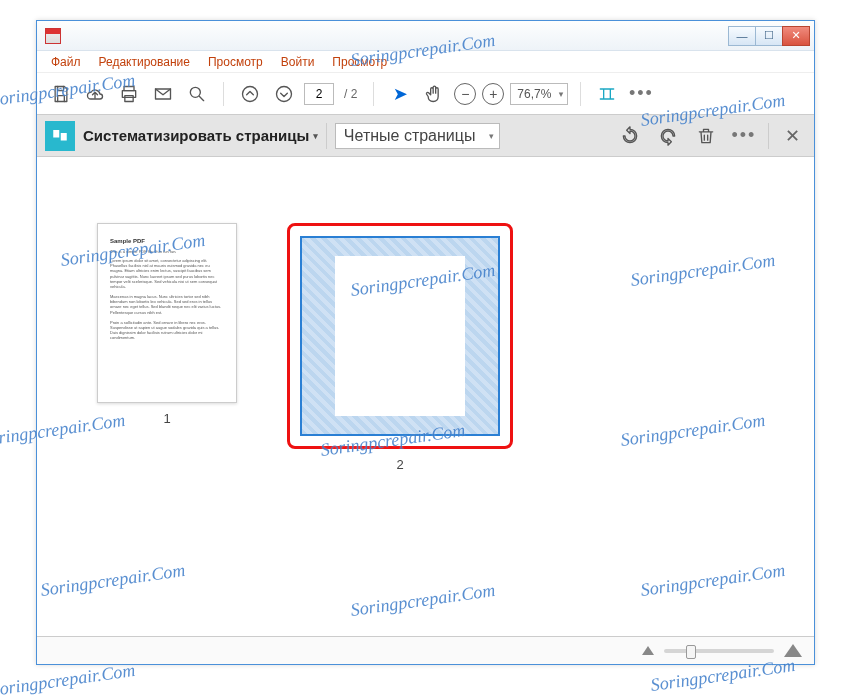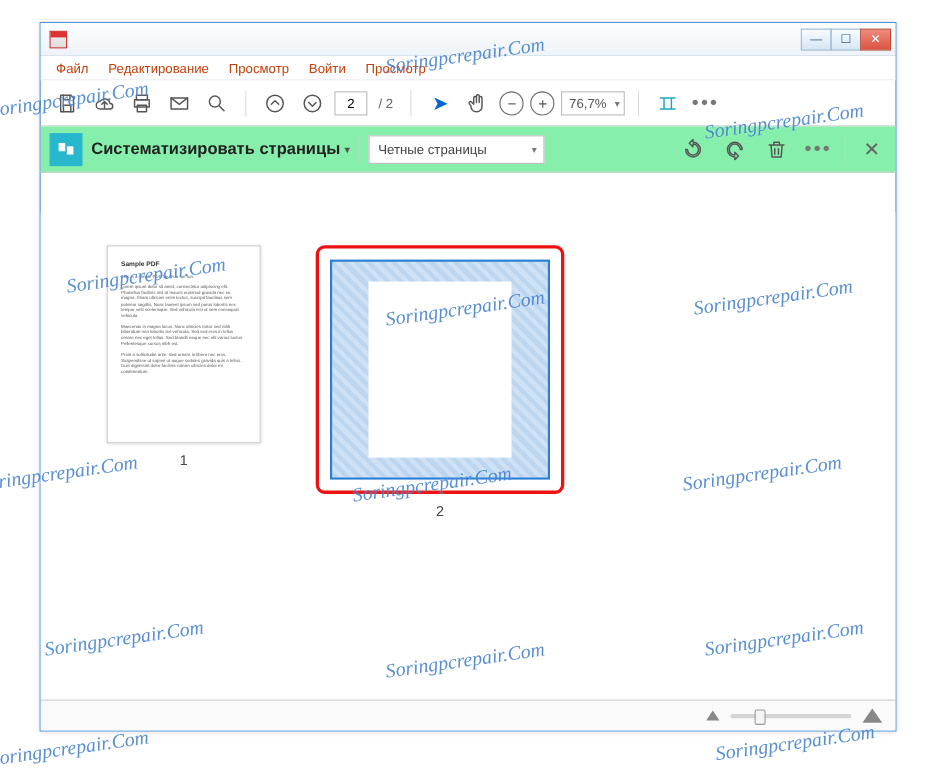--- a/index.html
+++ b/index.html
@@ -39,27 +39,27 @@
 .tb-btn { width:28px; height:28px; display:flex; align-items:center; justify-content:center; color:#555; }
 .tb-btn svg { width:20px; height:20px; stroke:#555; fill:none; stroke-width:1.5; }
 .page-input { width:30px; height:22px; text-align:center; border:1px solid #bbb; font-size:12px; }
 .page-total { font-size:12px; color:#666; padding:0 4px; }
 .zoom-select { height:22px; border:1px solid #bbb; font-size:12px; padding:0 16px 0 6px; background:#fff; position:relative; display:flex; align-items:center; }
 .zoom-select::after { content:"\25BE"; font-size:9px; color:#777; position:absolute; right:4px; }
 .arrow-cursor { color:#0066d6; font-size:18px; }
 .circle-btn { width:22px; height:22px; border:1.5px solid #666; border-radius:50%; display:flex; align-items:center; justify-content:center; font-size:14px; color:#555; }
 
 
-.orgbar { height: 42px; background:#86efac; border-bottom:1px solid #ccc; display:flex; align-items:center; padding:0 8px; gap:8px; }
+.orgbar { height: 42px; background:#e5e5e5; border-bottom:1px solid #ccc; display:flex; align-items:center; padding:0 8px; gap:8px; }
 .orgbar .org-icon { width:30px; height:30px; background:#28b8ce; display:flex; align-items:center; justify-content:center; }
 .orgbar .org-icon svg { width:18px; height:18px; fill:#fff; }
 .orgbar .org-title { font-size:15px; font-weight:700; color:#222; display:flex; align-items:center; gap:4px; }
 .orgbar .org-title::after { content:"\25BE"; font-size:9px; color:#555; }
 .orgbar .org-sep { width:1px; height:26px; background:#ccc; }
-.org-select { height:26px; border:1px solid #bbb; background:#fff; font-size:12px; padding:0 24px 0 8px; min-width:160px; position:relative; display:flex; align-items:center; color:#444; }
+.org-select { height:26px; border:1px solid #bbb; background:#fff; font-size:16px; padding:0 24px 0 8px; min-width:160px; position:relative; display:flex; align-items:center; color:#444; }
 .org-select::after { content:"\25BE"; font-size:9px; color:#777; position:absolute; right:6px; }
 .orgbar .right { margin-left:auto; display:flex; align-items:center; gap:10px; color:#555; }
 .orgbar .close-x { font-size:18px; color:#666; padding:0 6px; }
 
 
 .panel { position:absolute; top:172px; left:0; right:0; bottom:28px; background:#fff; }
 .thumbs { display:flex; gap:50px; padding:30px 60px; align-items:flex-start; }
 .thumb { display:flex; flex-direction:column; align-items:center; gap:8px; }
 .thumb .page { width:140px; height:180px; background:#fff; border:1px solid #ccc; box-shadow:0 1px 3px rgba(0,0,0,.15); padding:14px 12px; font-size:4px; line-height:1.3; color:#555; overflow:hidden; }
 .thumb .page .h { font-size:6px; font-weight:bold; color:#333; margin-bottom:3px; }

